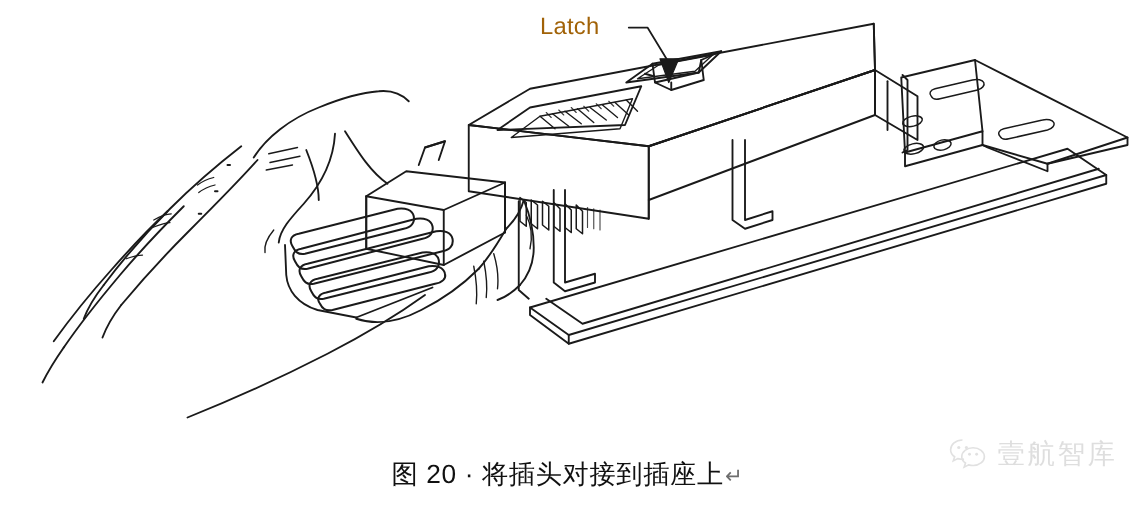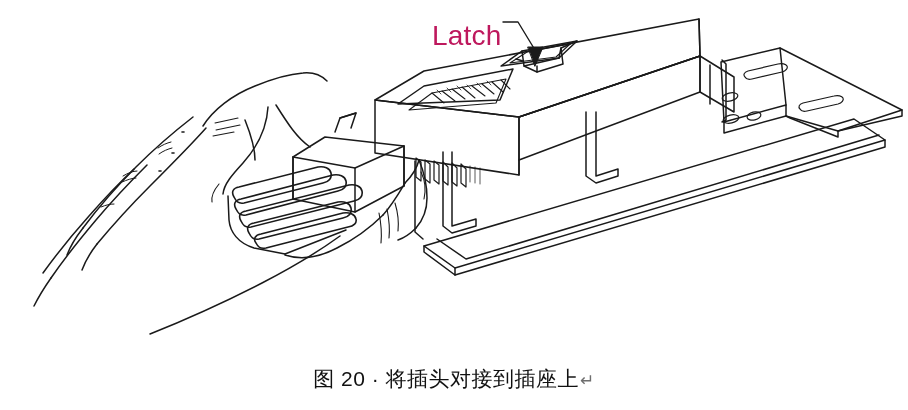--- a/index.html
+++ b/index.html
@@ -15,24 +15,24 @@
     width:908px; height:410px;
     background:#ffffff;
   }
   #figure-svg {
     position:absolute;
     left:0; top:0;
     width:908px; height:410px;
   }
   .callout-label {
     position:absolute;
-    left:432px; top:22px;
-    font-size:28px;
+    left:432px; top:12px;
+    font-size:19px;
     font-weight:400;
-    color:#be185d;
+    color:#a16207;
     letter-spacing:0.2px;
     line-height:1;
     white-space:nowrap;
   }
   #caption {
     position:absolute;
     left:0; top:365px;
     width:908px;
     text-align:center;
     font-size:21px;
@@ -267,14 +267,34 @@
       </g>
     </g>
   </svg>
 
   <div class="callout-label">Latch</div>
 
   <div id="caption">
     <span>图 20 · 将插头对接到插座上</span><span class="pilcrow">↵</span>
   </div>
 
+  <div id="watermark">
+    <span>
+      <svg width="30" height="26" viewBox="0 0 30 26" xmlns="http://www.w3.org/2000/svg">
+        <g fill="none" stroke="#c9c9c9" stroke-width="1.3">
+          <path d="M 11 2 C 5.6 2 1.5 5.6 1.5 9.7 C 1.5 12 2.7 14 4.7 15.4 L 3.6 18.7 L 7.2 16.9
+                   C 8.4 17.2 9.7 17.4 11 17.4 C 11.4 17.4 11.8 17.4 12.2 17.3"></path>
+          <path d="M 19.5 8.2 C 24.4 8.2 28.5 11.4 28.5 15.3 C 28.5 19.2 24.4 22.4 19.5 22.4
+                   C 18.2 22.4 17 22.2 15.9 21.9 L 12.3 23.7 L 13.4 20.4
+                   C 11.5 19.1 10.4 17.3 10.4 15.3 C 10.4 11.4 14.5 8.2 19.5 8.2 Z"></path>
+        </g>
+        <g fill="#c9c9c9">
+          <circle cx="8" cy="8" r="1.25"></circle>
+          <circle cx="14.1" cy="8" r="1.25"></circle>
+          <circle cx="16.6" cy="13.4" r="1.15"></circle>
+          <circle cx="22.3" cy="13.4" r="1.15"></circle>
+        </g>
+      </svg>
+    </span>
+    <span class="wm-text">壹航智库</span>
+  </div>
 
 </div>
 
 </body></html>

